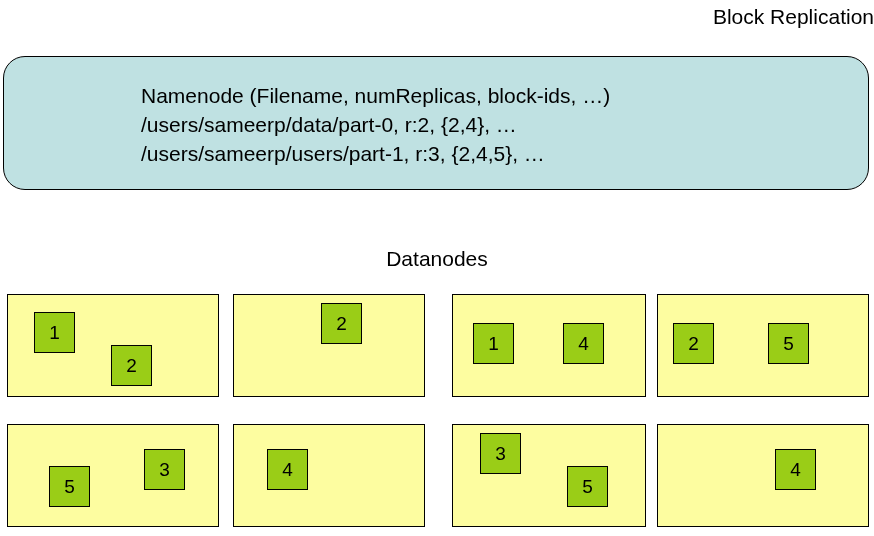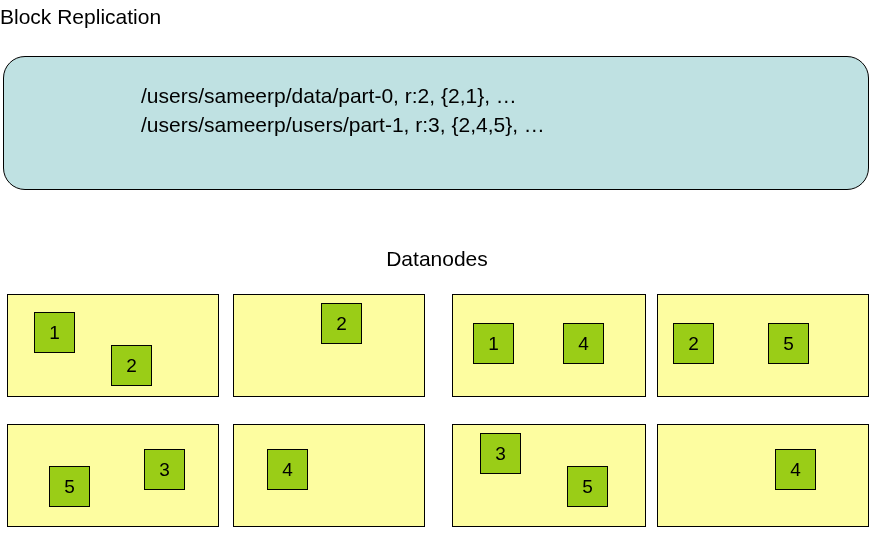--- a/index.html
+++ b/index.html
@@ -15,21 +15,21 @@
     font-family: "Liberation Sans", sans-serif;
     color: #000000;
   }
 
   
   #diagram-title {
     position: absolute;
     left: 0;
     top: 4px;
     width: 874px;
-    text-align: left;
+    text-align: right;
     font-size: 21px;
     line-height: 26px;
     letter-spacing: 0px;
     color: #000000;
   }
 
   
   #namenode-panel {
     position: absolute;
     left: 3px;
@@ -97,21 +97,21 @@
     line-height: 19px;
     color: #000000;
   }
 </style>
 </head>
 <body style="background: rgb(255, 255, 255);">
 
 <div id="diagram-title">Block Replication</div>
 
 <div id="namenode-panel" style="background: rgb(191, 225, 226); border-color: rgb(0, 0, 0);">
-  <div id="namenode-text"><span class="nn-line">/users/sameerp/data/part-0, r:2, {2,1}, …</span><span class="nn-line">/users/sameerp/users/part-1, r:3, {2,4,5}, …</span></div>
+  <div id="namenode-text"><span class="nn-line">Namenode (Filename, numReplicas, block-ids, …)</span><span class="nn-line">/users/sameerp/data/part-0, r:2, {2,4}, …</span><span class="nn-line">/users/sameerp/users/part-1, r:3, {2,4,5}, …</span></div>
 </div>
 
 <div id="datanodes-label">Datanodes</div>
 
 <div id="datanode-grid">
     <div class="datanode" style="left: 7px; top: 294px; width: 212px; height: 103px; background: rgb(253, 253, 160); border-color: rgb(0, 0, 0);">
       <div class="block" style="left: 26px; top: 17px; background: rgb(154, 205, 23); border-color: rgb(0, 0, 0);">1</div>
       <div class="block" style="left: 103px; top: 50px; background: rgb(154, 205, 23); border-color: rgb(0, 0, 0);">2</div>
     </div>
     <div class="datanode" style="left: 233px; top: 294px; width: 192px; height: 103px; background: rgb(253, 253, 160); border-color: rgb(0, 0, 0);">

